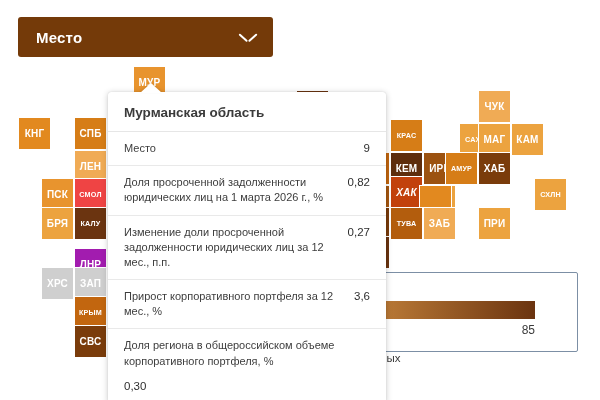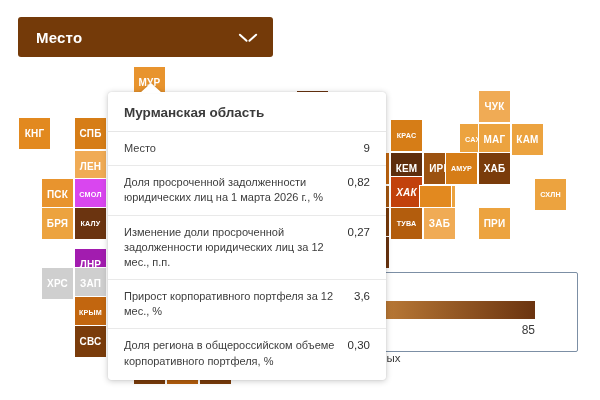--- a/index.html
+++ b/index.html
@@ -98,21 +98,21 @@
     border-bottom: 1px solid #e6e6e6;
   }
   .tt-row {
     display: flex;
     align-items: flex-start;
     justify-content: space-between;
     padding: 9px 16px 9px 16px;
     border-bottom: 1px solid #e9e9e9;
     gap: 10px;
   }
-  .tt-row:last-child { border-bottom: none; }
+  .tt-row:last-child { border-bottom: none; flex-direction: column; }
   .tt-row .tt-label {
     font-size: 11px;
     color: #3d3d3d;
     line-height: 1.38;
     flex: 1 1 auto;
   }
   .tt-row .tt-value {
     font-size: 11.5px;
     color: #2e2e2e;
     white-space: nowrap;
@@ -180,21 +180,21 @@
       </div>
       <div class="tile" style="left: 74px; top: 150px; background: rgb(240, 171, 85);">
         <span>ЛЕН</span>
       </div>
       <div class="tile" style="left: 107px; top: 150px; background: rgb(232, 148, 46);">
         <span>ТВЕ</span>
       </div>
       <div class="tile" style="left: 41px; top: 178px; background: rgb(232, 148, 46);">
         <span>ПСК</span>
       </div>
-      <div class="tile wide" style="left: 74px; top: 178px; background: #d946ef;">
+      <div class="tile wide" style="left: 74px; top: 178px; background: #ef4444;">
         <span>СМОЛ</span>
       </div>
       <div class="tile" style="left: 107px; top: 178px; background: rgb(142, 74, 13);">
         <span>МОС</span>
       </div>
       <div class="tile" style="left: 41px; top: 207px; background: rgb(236, 163, 63);">
         <span>БРЯ</span>
       </div>
       <div class="tile wide" style="left: 74px; top: 207px; background: rgb(107, 52, 16);">
         <span>КАЛУ</span>

